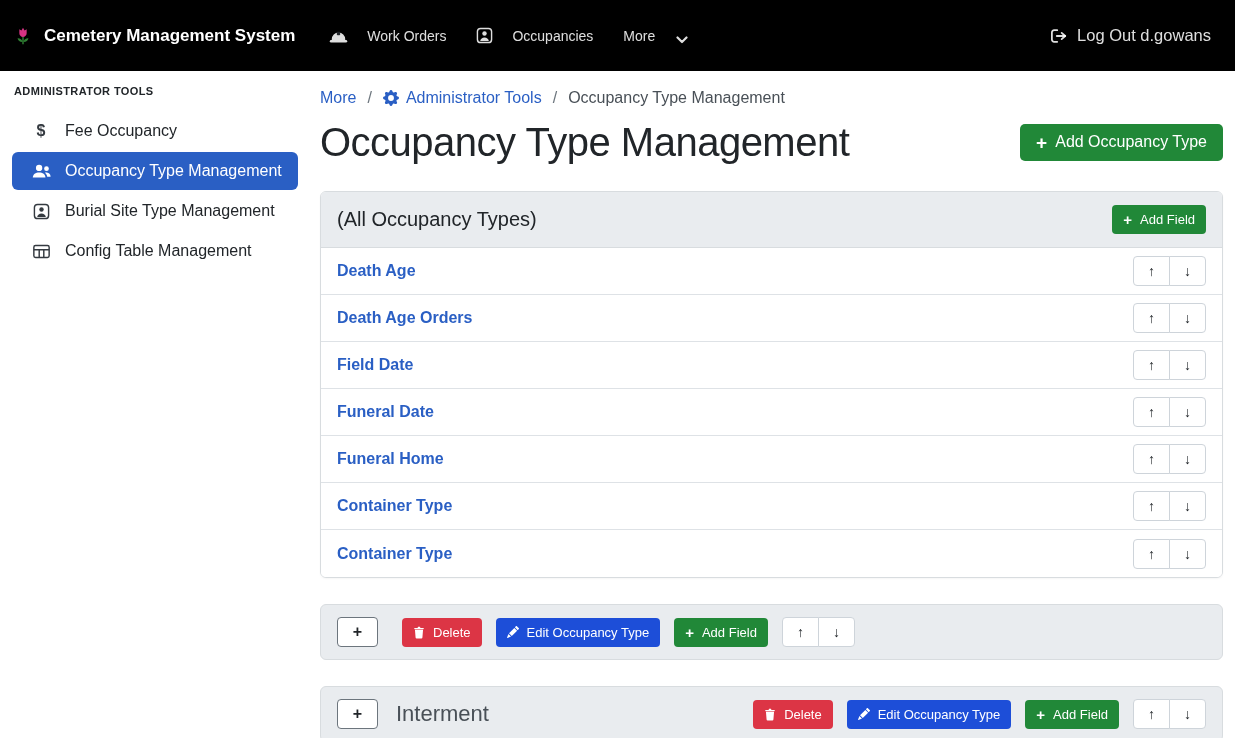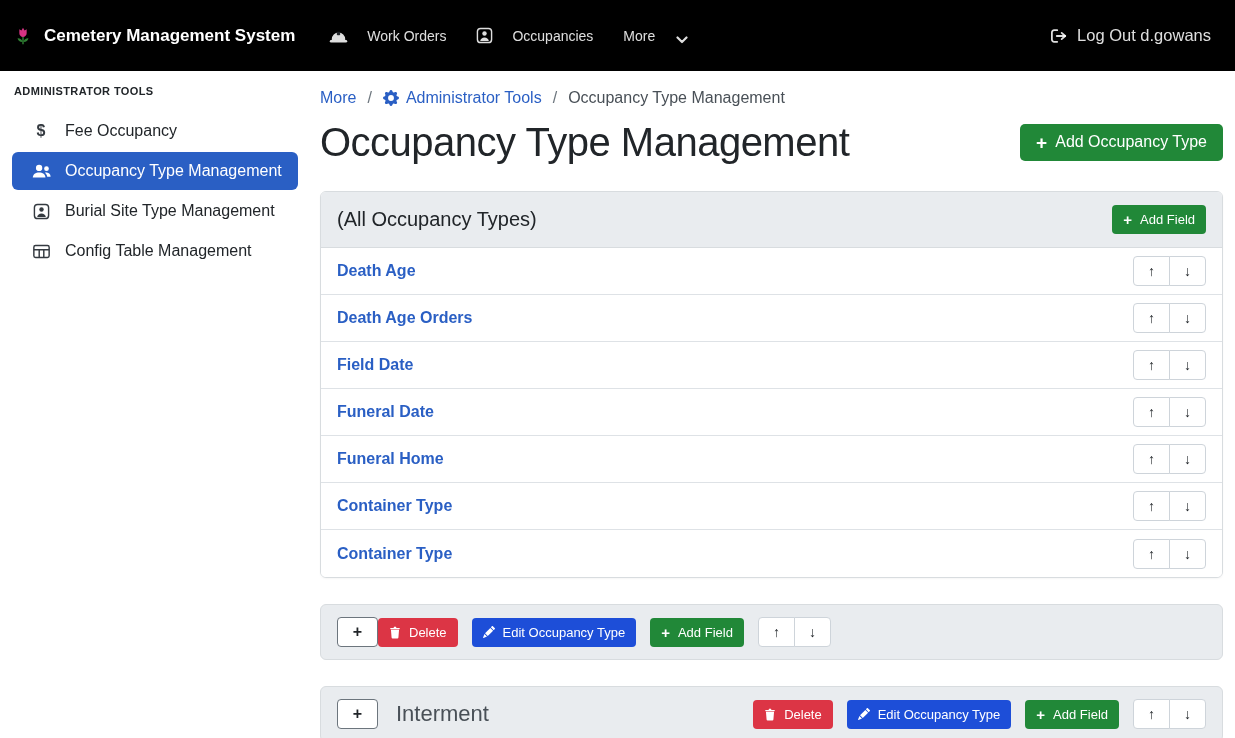--- a/index.html
+++ b/index.html
@@ -48,21 +48,21 @@
   .sep { color: #6c757d; }
   .crumb-current { color: #495057; }
 
   
   .title-row { display: flex; align-items: center; justify-content: space-between; margin: 10px 0 26px; }
   h1 { font-size: 40px; font-weight: 500; color: #212529; letter-spacing: -.5px; line-height: 1.15; }
 
   
   .btn { border: none; color: #fff; display: inline-flex; align-items: center; gap: 8px; border-radius: 4px; }
   .btn-success { background: #218838; }
-  .btn-danger { background: #dc3545; }
+  .btn-danger { background: #dc3545; margin-left: 24px; }
   .btn-teal { background: #1d4ed8; }
   .btn-lg { font-size: 16px; padding: 9px 16px; border-radius: 5px; }
   .btn-sm { font-size: 13px; padding: 7px 11px; }
   .plus { font-weight: 700; line-height: 1; font-size: 15px; }
   .btn-lg .plus { font-size: 19px; }
 
   .arrow-group { display: inline-flex; }
   .btn-arrow {
     width: 37px; height: 30px; background: #fff; border: 1px solid #ced4da; color: #212529;
     font-size: 14px; display: inline-flex; align-items: center; justify-content: center;

